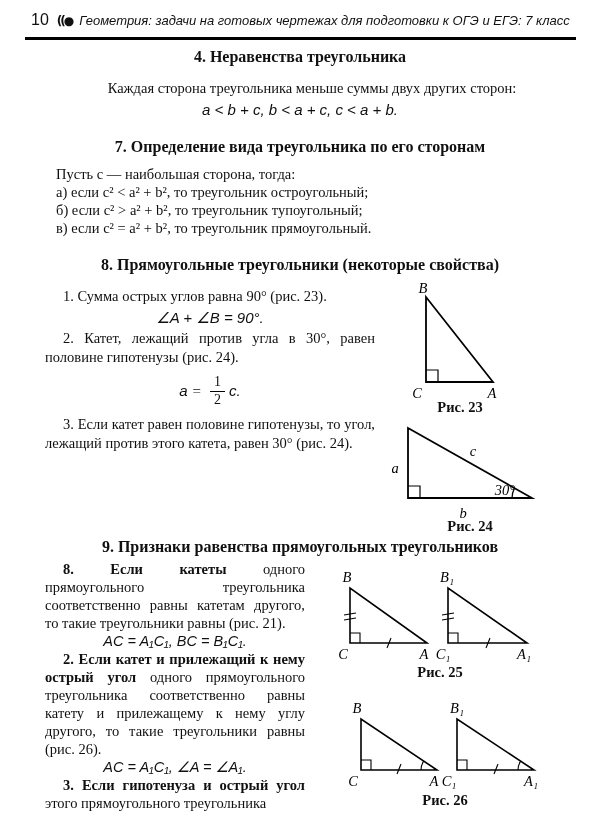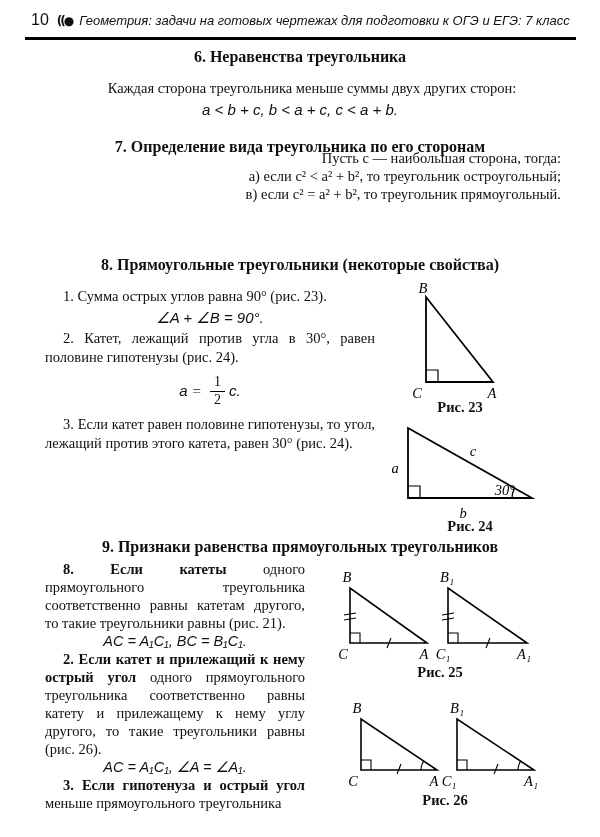--- a/index.html
+++ b/index.html
@@ -16,21 +16,21 @@
 
   
   .h{position:absolute;left:0;width:600px;margin:0;text-align:center;
      font-size:16px;font-weight:700;}
   .s6h{top:48px}.s7h{top:138px}.s8h{top:256px}.s9h{top:538px}
 
   .s6i{position:absolute;left:12px;top:80px;width:600px;margin:0;text-align:center;font-size:14.5px;}
   .math{font-style:italic;font-family:Liberation Sans, sans-serif;}
   .s6f{position:absolute;left:0;top:101px;width:600px;margin:0;text-align:center;font-size:15px;}
 
-  .s7block{position:absolute;left:56px;top:149px;width:505px;font-size:14.5px;line-height:18px;text-align:right;}
+  .s7block{position:absolute;left:56px;top:165px;width:505px;font-size:14.5px;line-height:18px;}
   .s7block p{margin:0;}
 
   .col8{position:absolute;left:45px;top:287px;width:330px;font-size:14.5px;line-height:18.5px;}
   .col8 .item{margin:0;text-align:justify;text-indent:18px;}
   .f8a{margin:3px 0 2px;text-align:center;font-size:15px;}
   .fracrow{display:flex;justify-content:center;align-items:center;margin:5px 0 4px;
            font-size:15px;height:40px;}
   .frac{display:inline-flex;flex-direction:column;text-align:center;line-height:1.05;
         margin:0 4px;font-size:14px;}
   .fnum{border-bottom:1.4px solid #000;padding:0 4px 1px;}
@@ -51,28 +51,29 @@
 
 <div class="page">
 
   <div class="header">
     <span class="pagenum">10</span>
     <span class="hicon">((●</span>
     <span class="htitle">Геометрия: задачи на готовых чертежах для подготовки к ОГЭ и ЕГЭ: 7 класс</span>
   </div>
   <div class="rule"></div>
 
-  <h2 class="h s6h">6. Неравенства треугольника</h2>
+  <h2 class="h s6h">4. Неравенства треугольника</h2>
   <p class="s6i">Каждая сторона треугольника меньше суммы двух других сторон:</p>
   <p class="s6f math">a &lt; b + c, b &lt; a + c, c &lt; a + b.</p>
 
   <h2 class="h s7h">7. Определение вида треугольника по его сторонам</h2>
   <div class="s7block">
     <p>Пусть c — наибольшая сторона, тогда:</p>
     <p>а) если c² &lt; a² + b², то треугольник остроугольный;</p>
+    <p>б) если c² &gt; a² + b², то треугольник тупоугольный;</p>
     <p>в) если c² = a² + b², то треугольник прямоугольный.</p>
   </div>
 
   <h2 class="h s8h">8. Прямоугольные треугольники (некоторые свойства)</h2>
   <div class="col8">
     <p class="item">1. Сумма острых углов равна 90° (рис. 23).</p>
     <p class="f8a math">∠A + ∠B = 90°.</p>
     <p class="item">2. Катет, лежащий против угла в 30°, равен половине гипотенузы (рис. 24).</p>
     <div class="fracrow">
       <span class="math">a</span>
@@ -105,21 +106,21 @@
     <text x="130" y="75" text-anchor="end">30°</text>
   </svg>
   <p class="figcap" style="left:385px;top:518px;width:170px">Рис. 24</p>
 
   <h2 class="h s9h">9. Признаки равенства прямоугольных треугольников</h2>
   <div class="col9">
     <p class="item"><b>8. Если катеты</b><span> одного прямоугольного треугольника соответственно равны катетам другого, то такие треугольники равны (рис. 21).</span></p>
     <p class="fml math">AC = A₁C₁, BC = B₁C₁.</p>
     <p class="item"><b>2. Если катет и прилежащий к нему острый угол</b><span> одного прямоугольного треугольника соответственно равны катету и прилежащему к нему углу другого, то такие треугольники равны (рис. 26).</span></p>
     <p class="fml math">AC = A₁C₁, ∠A = ∠A₁.</p>
-    <p class="item"><b>3. Если гипотенуза и острый угол</b><span> меньше прямоугольного треугольника</span></p>
+    <p class="item"><b>3. Если гипотенуза и острый угол</b><span> этого прямоугольного треугольника</span></p>
   </div>
 
   <svg class="fig" style="left:335px;top:570px" width="210" height="93" viewBox="0 0 210 93">
     <polygon class="shape" stroke-width="1.6" points="15,18 15,73 92,73"></polygon>
     <path class="shape" stroke-width="1.1" d="M15,63 L25,63 L25,73"></path>
     <path class="shape" stroke-width="1.1" d="M9,45 L21,43 M9,50 L21,48"></path>
     <path class="shape" stroke-width="1.1" d="M52,78 L56,68"></path>
     <text x="12" y="12" text-anchor="middle">B</text>
     <text x="8" y="89" text-anchor="middle">C</text>
     <text x="89" y="89" text-anchor="middle">A</text>

